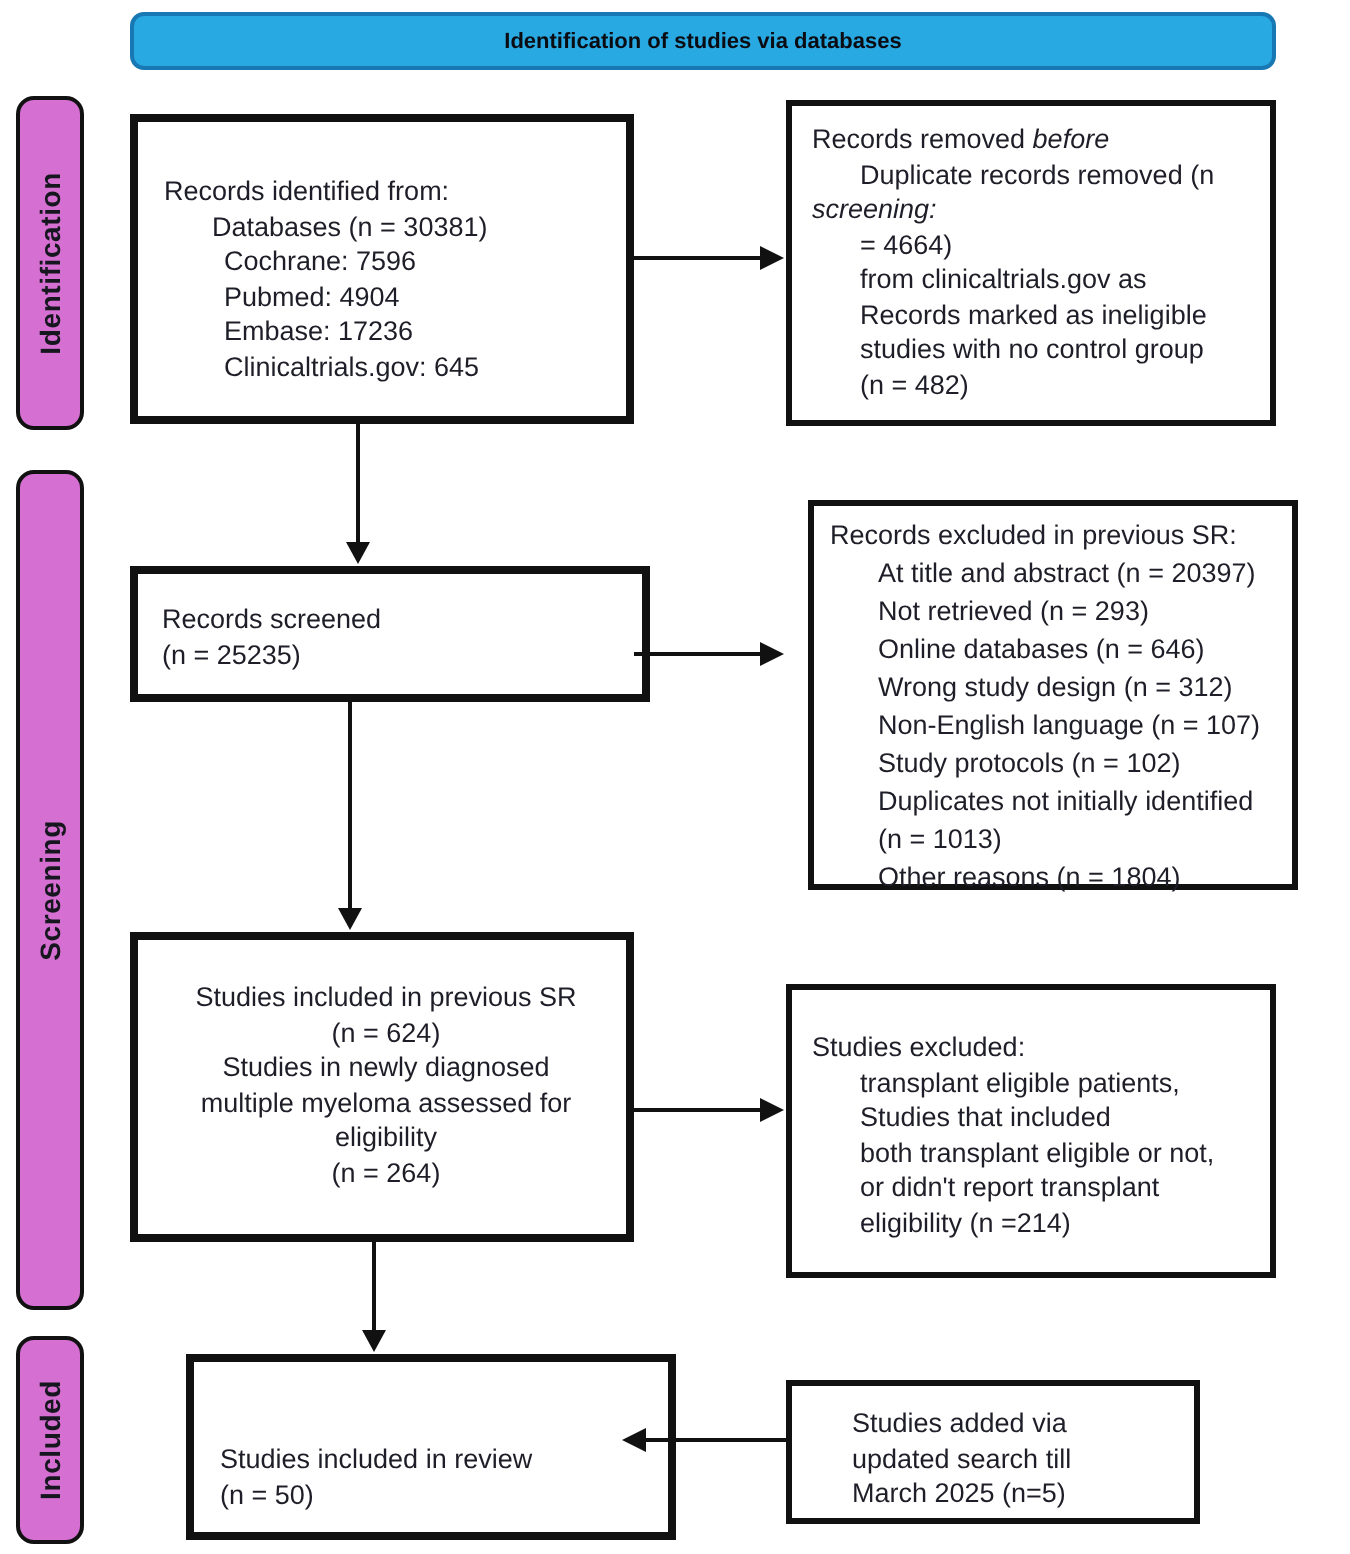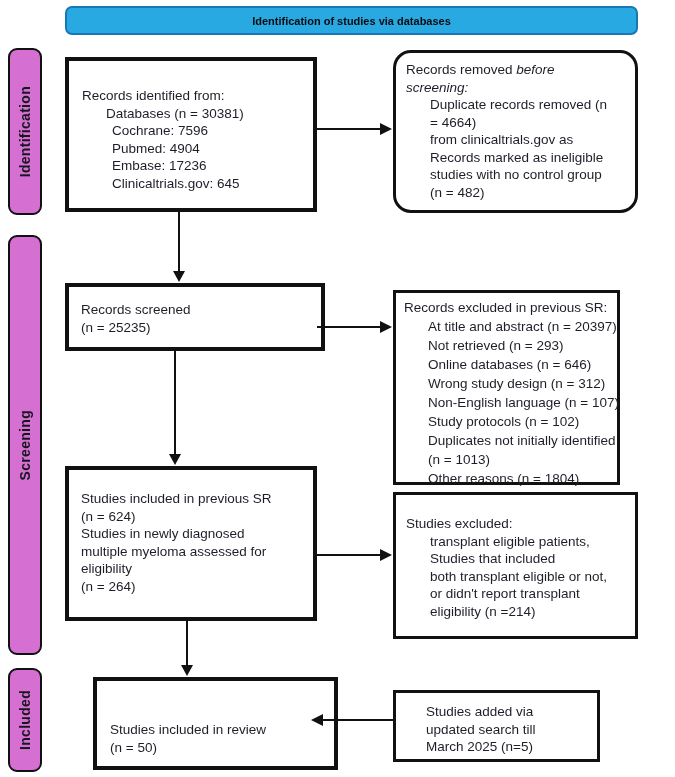--- a/index.html
+++ b/index.html
@@ -50,24 +50,24 @@
     font-size:13.5px;
     color:var(--text,#1E1E28);
     line-height:17.5px;
   }
   .fbox.heavy{border-width:4px;}
   .fbox .line{white-space:nowrap;}
   .ind0{padding-left:0;}
   .ind1{padding-left:24px;}
   .ind2{padding-left:30px;}
   .pad-b1{padding:26px 8px 8px 13px;}
-  .pad-b2{padding:8px 18px 6px 10px;border-radius:18px;}
+  .pad-b2{padding:8px 18px 6px 10px;}
   .pad-b3{padding:14px 8px 8px 12px;}
   .pad-b4{padding:5px 4px 4px 8px;line-height:19px;}
-  .pad-b5{padding:20px 8px 8px 12px;}
+  .pad-b5{padding:20px 8px 8px 12px;text-align:center;}
   .pad-b6{padding:20px 6px 6px 10px;}
   .pad-b7{padding:40px 8px 8px 13px;margin-left:28px;}
   .pad-b8{padding:10px 6px 6px 30px;}
   
   .aline{position:absolute;background:var(--line,#111111);}
   .ahead{position:absolute;width:0;height:0;}
   .ahead.down{border-left:6px solid transparent;border-right:6px solid transparent;border-top:11px solid var(--line,#111111);}
   .ahead.right{border-top:6px solid transparent;border-bottom:6px solid transparent;border-left:12px solid var(--line,#111111);}
   .ahead.left{border-top:6px solid transparent;border-bottom:6px solid transparent;border-right:12px solid var(--line,#111111);}
 </style>
@@ -113,30 +113,30 @@
       <div class="line ind0"><span>(n = 264)</span></div>
     </div>
 
   <div class="fbox heavy pad-b7" style="left:65px;top:677px;width:245px;height:93px;">
       <div class="line ind0"><span>Studies included in review</span></div>
       <div class="line ind0"><span>(n = 50)</span></div>
     </div>
 
   <div class="fbox pad-b2" style="left:393px;top:50px;width:245px;height:163px;">
       <div class="line ind0"><span>Records removed </span><span style="font-style: italic;">before</span></div>
+      <div class="line ind1"><span>Duplicate records removed (n</span></div>
       <div class="line ind0"><span style="font-style: italic;">screening:</span></div>
-      <div class="line ind1"><span>Duplicate records removed (n</span></div>
       <div class="line ind1"><span>= 4664)</span></div>
       <div class="line ind1"><span>from clinicaltrials.gov as</span></div>
       <div class="line ind1"><span>Records marked as ineligible</span></div>
       <div class="line ind1"><span>studies with no control group</span></div>
       <div class="line ind1"><span>(n = 482)</span></div>
     </div>
 
-  <div class="fbox pad-b4" style="left:393px;top:250px;width:227px;height:195px;margin-top:40px;">
+  <div class="fbox pad-b4" style="left:404px;top:250px;width:245px;height:195px;">
       <div class="line ind0"><span>Records excluded in previous SR:</span></div>
       <div class="line ind1"><span>At title and abstract (n = 20397)</span></div>
       <div class="line ind1"><span>Not retrieved (n = 293)</span></div>
       <div class="line ind1"><span>Online databases (n = 646)</span></div>
       <div class="line ind1"><span>Wrong study design (n = 312)</span></div>
       <div class="line ind1"><span>Non-English language (n = 107)</span></div>
       <div class="line ind1"><span>Study protocols (n = 102)</span></div>
       <div class="line ind1"><span>Duplicates not initially identified</span></div>
       <div class="line ind1"><span>(n = 1013)</span></div>
       <div class="line ind1"><span>Other reasons (n = 1804)</span></div>

